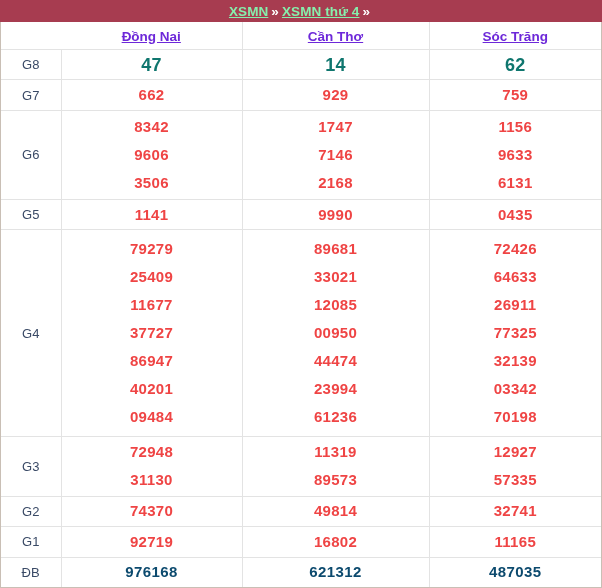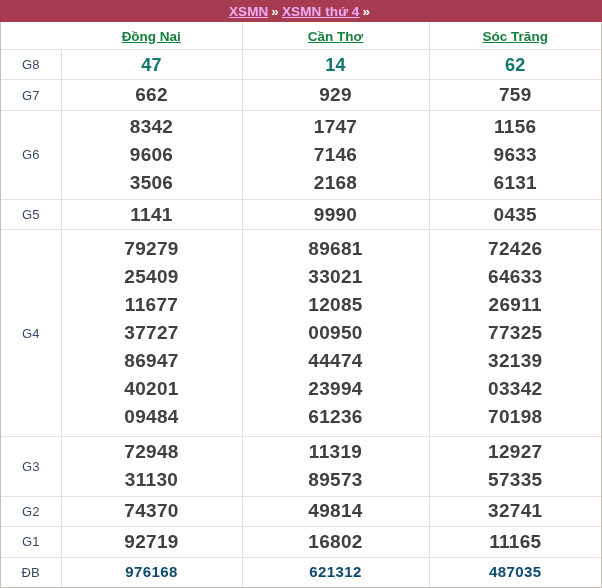--- a/index.html
+++ b/index.html
@@ -31,21 +31,21 @@
     display: flex;
     align-items: center;
     justify-content: center;
     font-size: 13.5px;
     font-weight: bold;
     letter-spacing: 0.1px;
     white-space: nowrap;
     flex: 0 0 auto;
   }
   .titlebar a {
-    color: #f0abfc;
+    color: #86efac;
     text-decoration: underline;
     font-weight: bold;
   }
   .titlebar .sep {
     color: #ffffff;
     margin: 0 3px;
     font-weight: bold;
   }
   .titlebar .tail {
     color: #ffffff;
@@ -86,21 +86,21 @@
   table.res td:last-child, table.res th:last-child { border-right: none; }
 
   
   thead th {
     border-bottom: 1px solid #e3e3e3;
     border-right: none;
     height: 27px;
   }
   thead th.blank { border-right: none; }
   .prov {
-    color: #15803d;
+    color: #6d28d9;
     font-size: 13.5px;
     font-weight: bold;
     text-decoration: underline;
     white-space: nowrap;
     margin-top: 32px;
   }
 
   
   td.lbl {
     color: #3a4a66;
@@ -111,23 +111,23 @@
 
   
   .nums {
     display: flex;
     flex-direction: column;
     align-items: center;
     justify-content: center;
     height: 100%;
   }
   .n {
-    font-size: 19px;
-    font-weight: bold;
-    color: #404040;
+    font-size: 15px;
+    font-weight: bold;
+    color: #ef4444;
     line-height: 28px;
     letter-spacing: 0.3px;
   }
   .red .n {
     color: #0f766e;
   }
   .db .n {
     font-size: 15px;
     color: #0c4a6e;
     letter-spacing: 0.4px;

